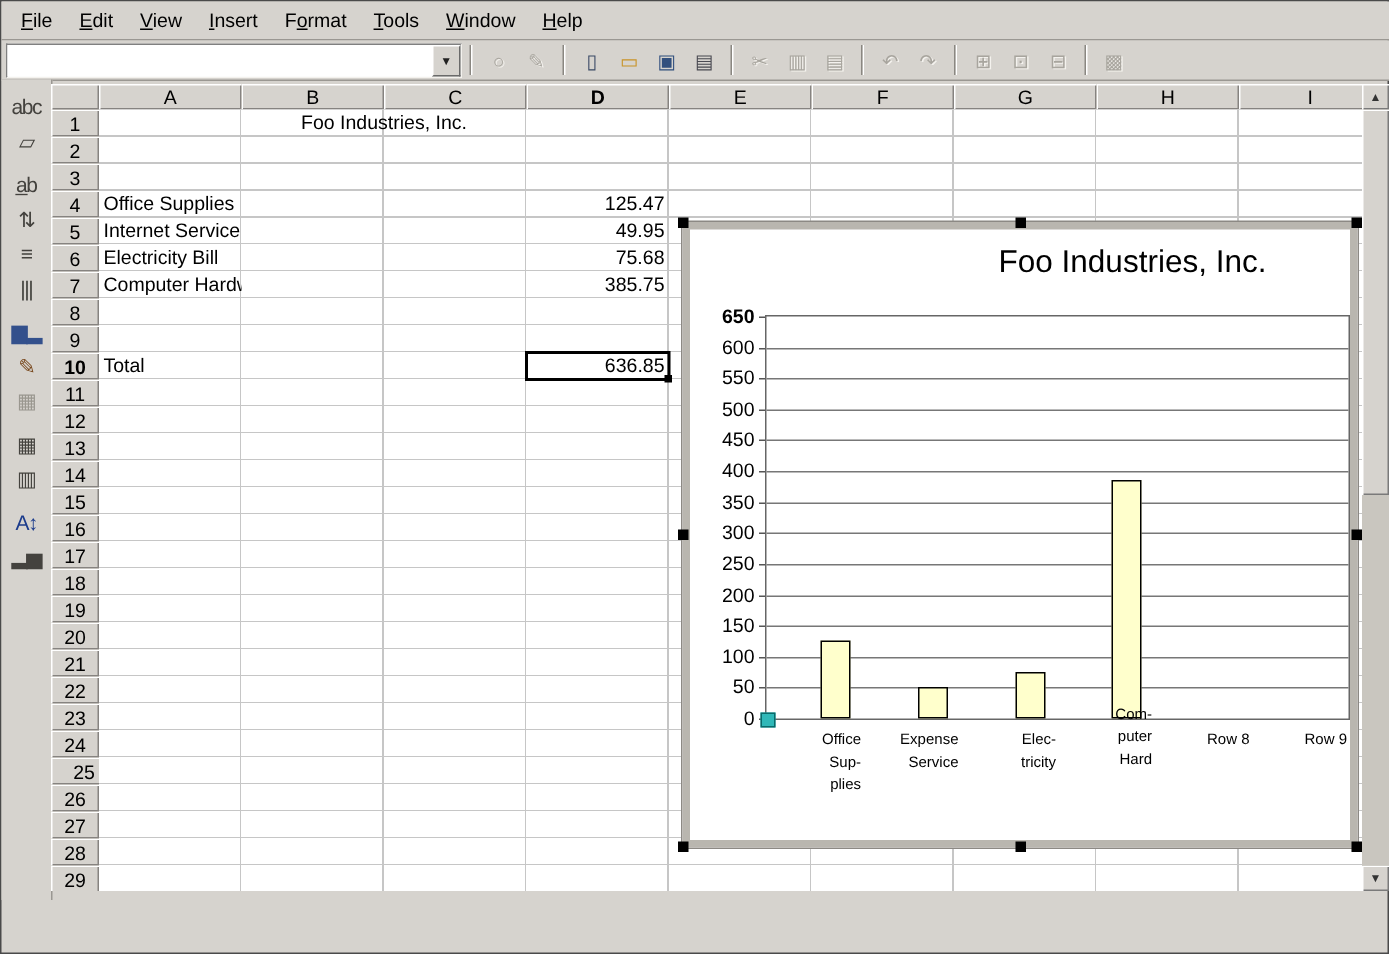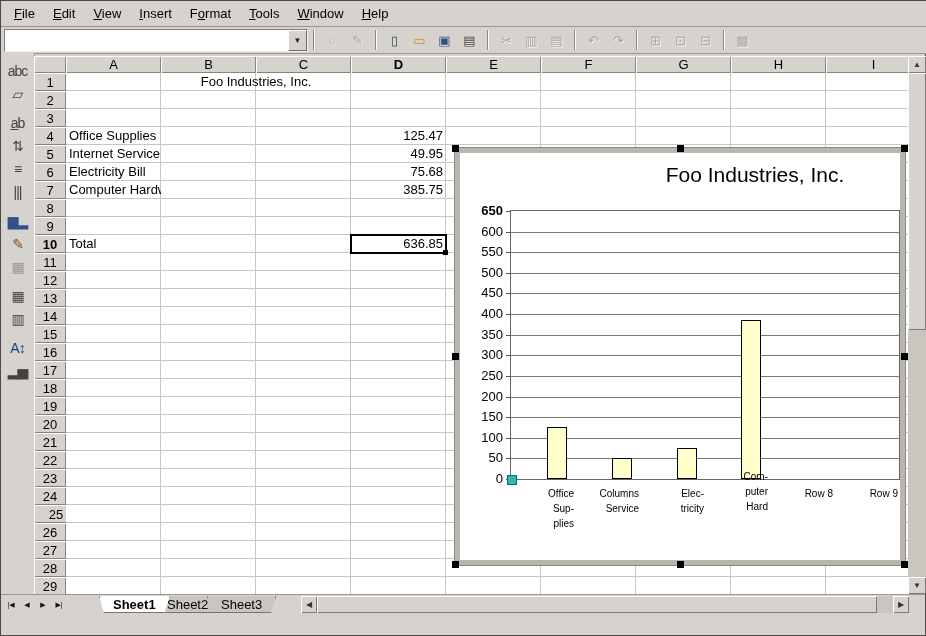--- a/index.html
+++ b/index.html
@@ -201,38 +201,20 @@
         <div class="sel-handle"></div>
       </div>
     </div>
 
   <div class="v-scroll">
     <div class="scroll-btn" style="left:0;top:0;width:18px;height:17px;">▲</div>
     <div class="scroll-thumb" style="left:0;top:17px;width:18px;height:257px;"></div>
     <div class="scroll-btn" style="left:0;top:521px;width:18px;height:17px;">▼</div>
   </div>
 
-  <div class="tab-bar">
-    <div id="tab-nav">
-        <div class="tab-nav" style="left: 2px;">|◀</div>
-        <div class="tab-nav" style="left: 18px;">◀</div>
-        <div class="tab-nav" style="left: 34px;">▶</div>
-        <div class="tab-nav" style="left: 50px;">▶|</div>
-      </div>
-    <div id="sheet-tabs">
-        <div class="sheet-tab active" style="left: 98px;">Sheet1</div>
-        <div class="sheet-tab" style="left: 152px;">Sheet2</div>
-        <div class="sheet-tab" style="left: 206px;">Sheet3</div>
-      </div>
-    <div class="h-scroll">
-      <div class="scroll-btn" style="left:0;top:0;width:16px;height:17px;">◀</div>
-      <div class="scroll-thumb" style="left:16px;top:0;width:560px;height:17px;"></div>
-      <div class="scroll-btn" style="left:592px;top:0;width:16px;height:17px;">▶</div>
-    </div>
-  </div>
 
 
 <div class="chart-object">
       <div class="chart-title" style="left: 295px; top: 10px;">Foo Industries, Inc.</div>
       <div class="plot" style="left: 50px; top: 57px; width: 388px; height: 268px;">
         <div class="tick" style="top: 268px;"></div>
         <div class="ylab" style="left: -48px; top: 260px; width: 40px;">0</div>
         <div class="gridline" style="top: 247px;"></div>
         <div class="tick" style="top: 247px;"></div>
         <div class="ylab" style="left: -48px; top: 239px; width: 40px;">50</div>
@@ -276,21 +258,21 @@
         <div class="bar" style="left: 166px; width: 20px; height: 31px; background: rgb(255, 255, 204);"></div>
         <div class="bar" style="left: 230px; width: 20px; height: 159px; background: rgb(255, 255, 204);"></div>
         <div class="axis-handle" style="left: -4px; top: 264px; background: rgb(47, 184, 184);"></div>
       </div>
       <div class="xlab" style="left: 50px; top: 333px; width: 64px;">
         <div>Office</div>
         <div>Sup-</div>
         <div>plies</div>
       </div>
       <div class="xlab" style="left: 115px; top: 333px; width: 64px;">
-        <div>Columns</div>
+        <div>Expense</div>
         <div>Service</div>
       </div>
       <div class="xlab" style="left: 180px; top: 333px; width: 64px;">
         <div>Elec-</div>
         <div>tricity</div>
       </div>
       <div class="xlab" style="left: 244px; top: 316px; width: 64px;">
         <div>Com-</div>
         <div>puter</div>
         <div>Hard</div>

